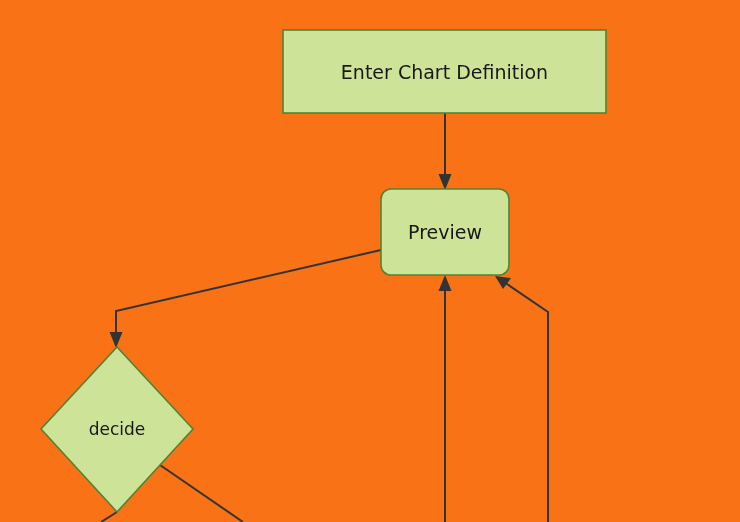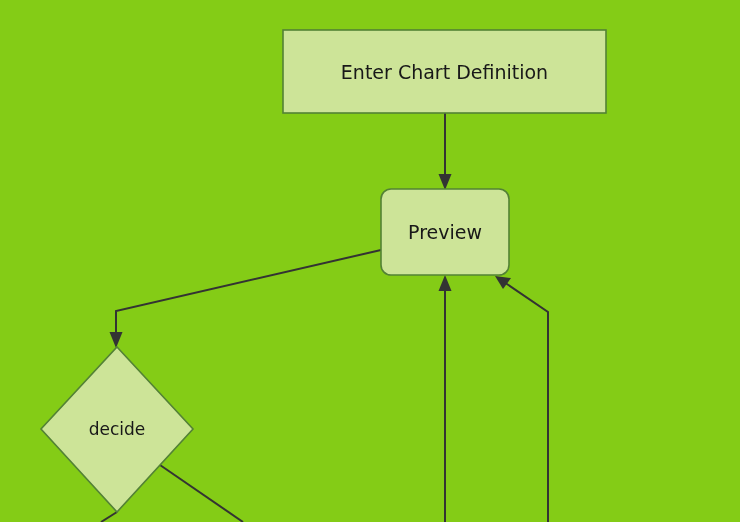--- a/index.html
+++ b/index.html
@@ -7,21 +7,21 @@
     padding: 0;
     background: #ffffff;
   }
   body {
     font-family: "DejaVu Sans", sans-serif;
   }
   #diagram-canvas {
     position: relative;
     width: 740px;
     height: 522px;
-    background: #84cc16;
+    background: #f97316;
     overflow: hidden;
   }
   #flow-svg {
     position: absolute;
     top: 0;
     left: 0;
     width: 740px;
     height: 522px;
   }
   .node-shape {

